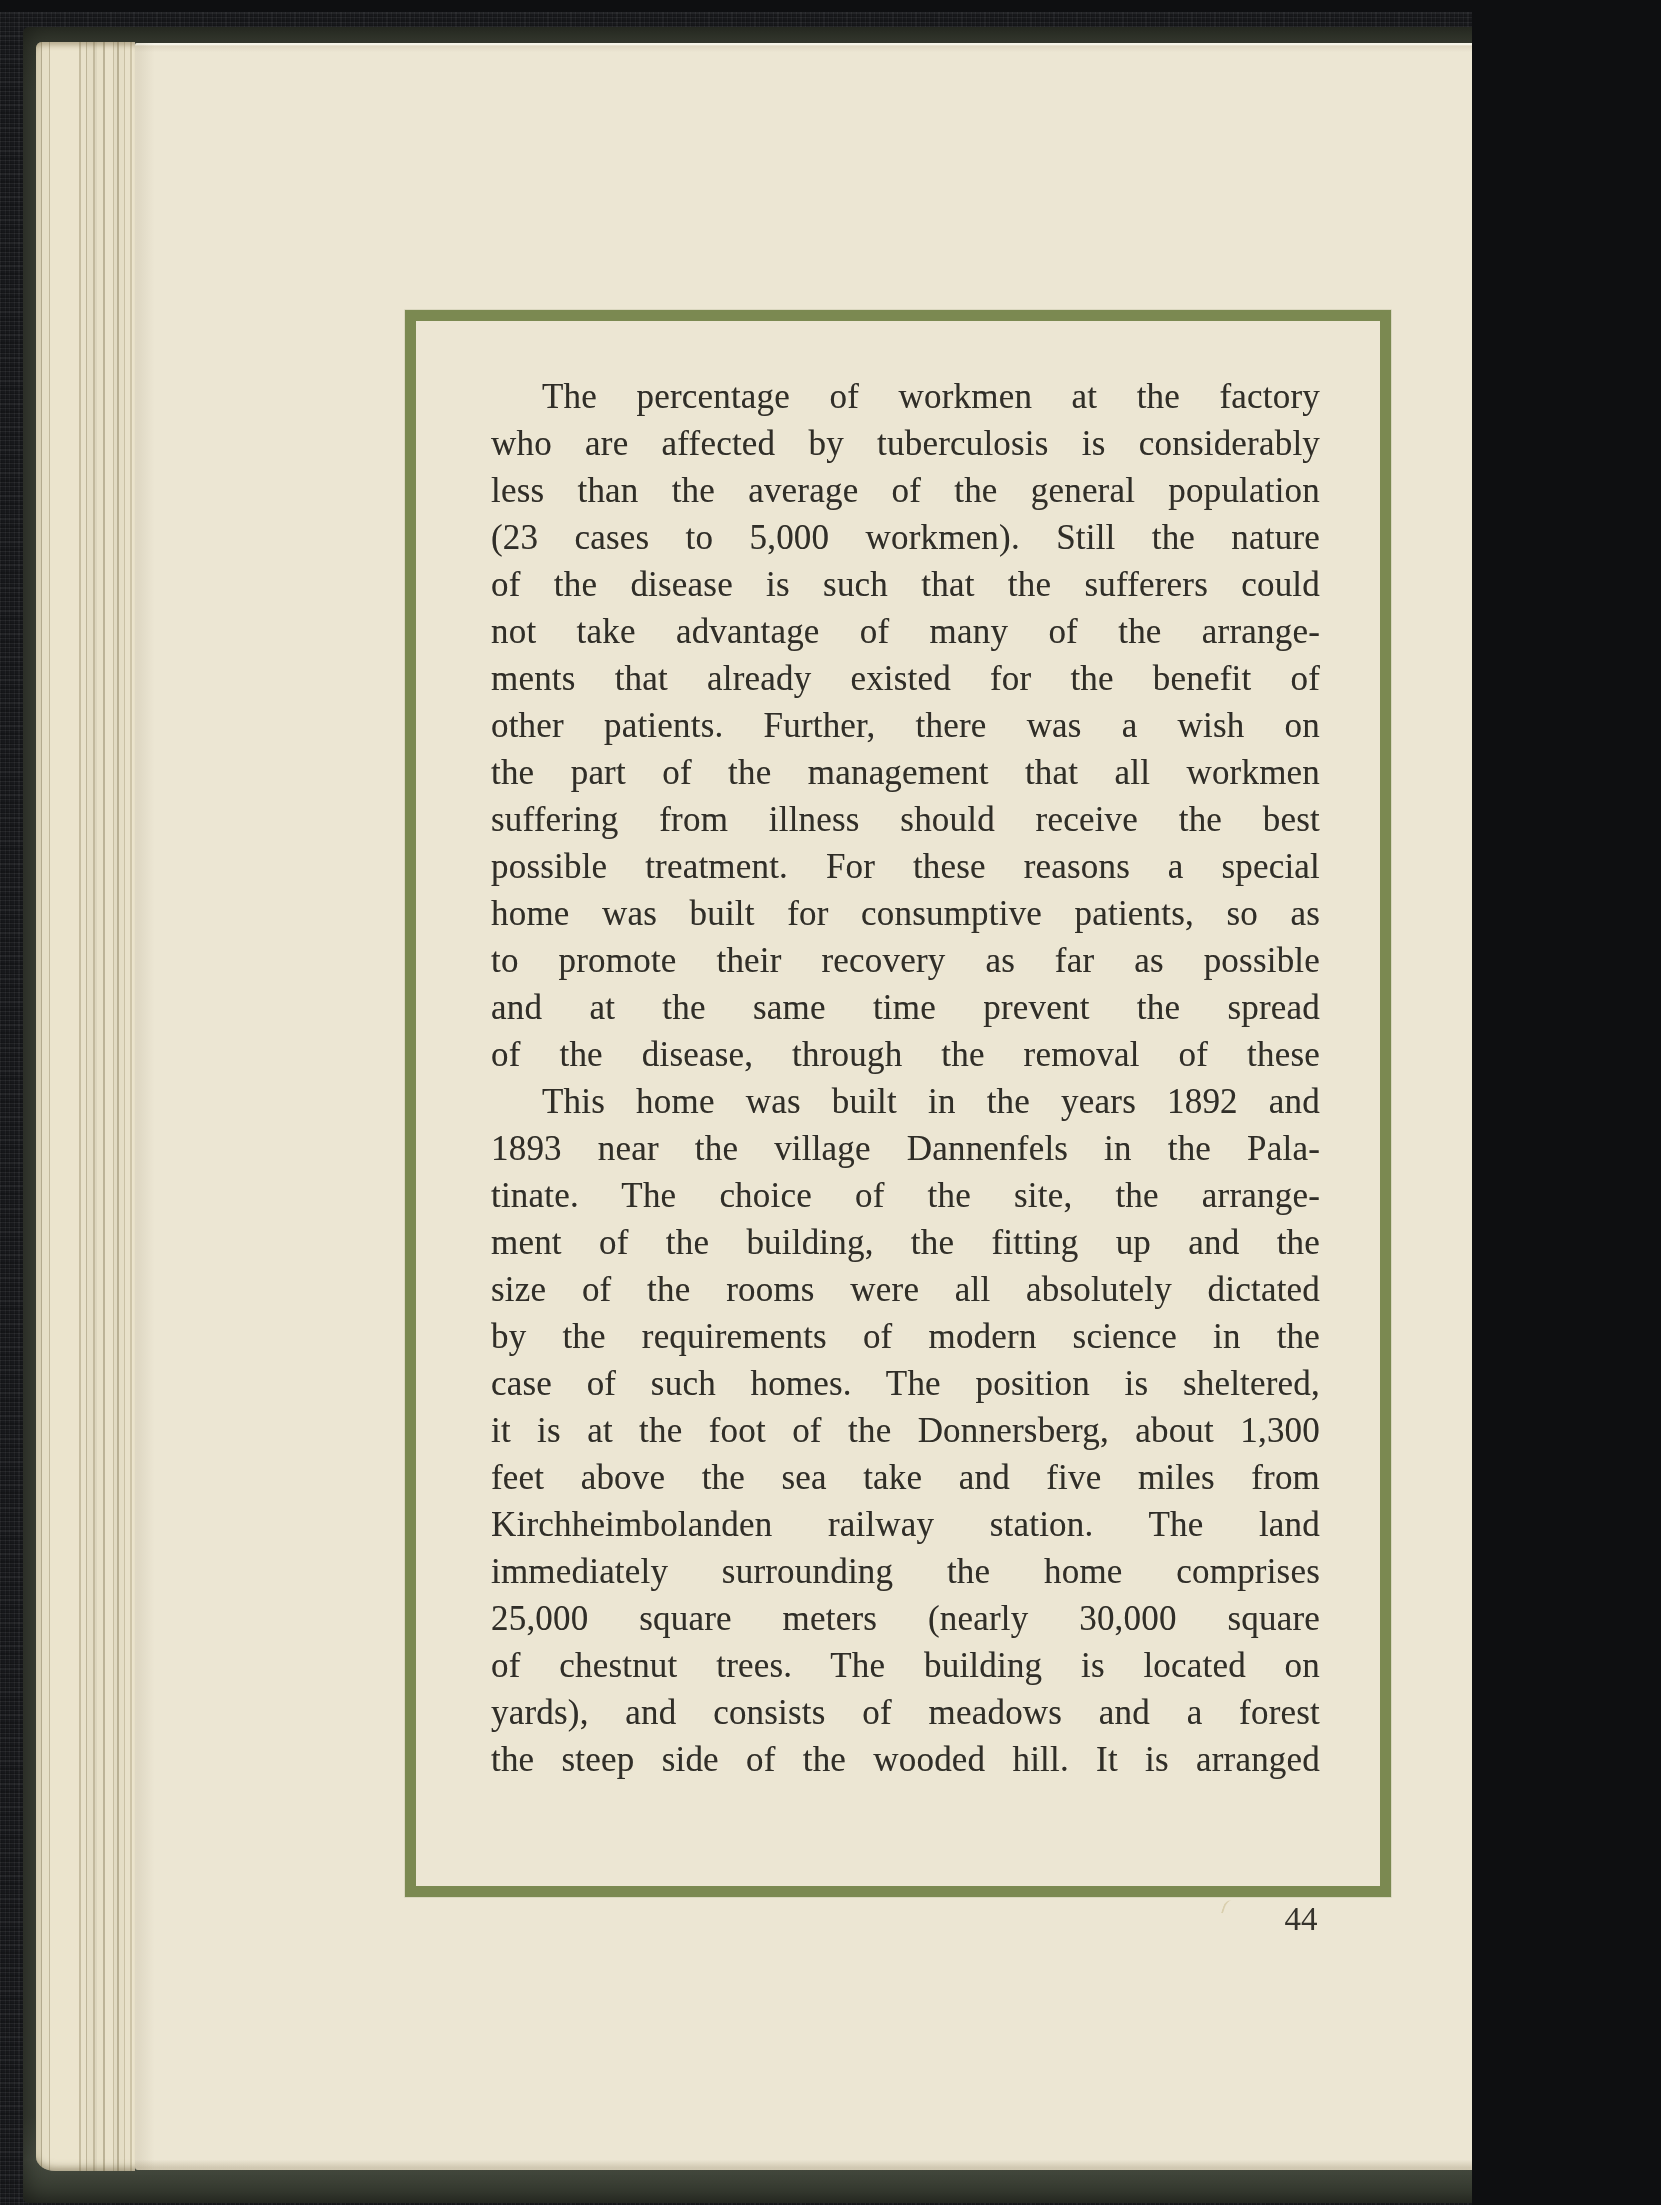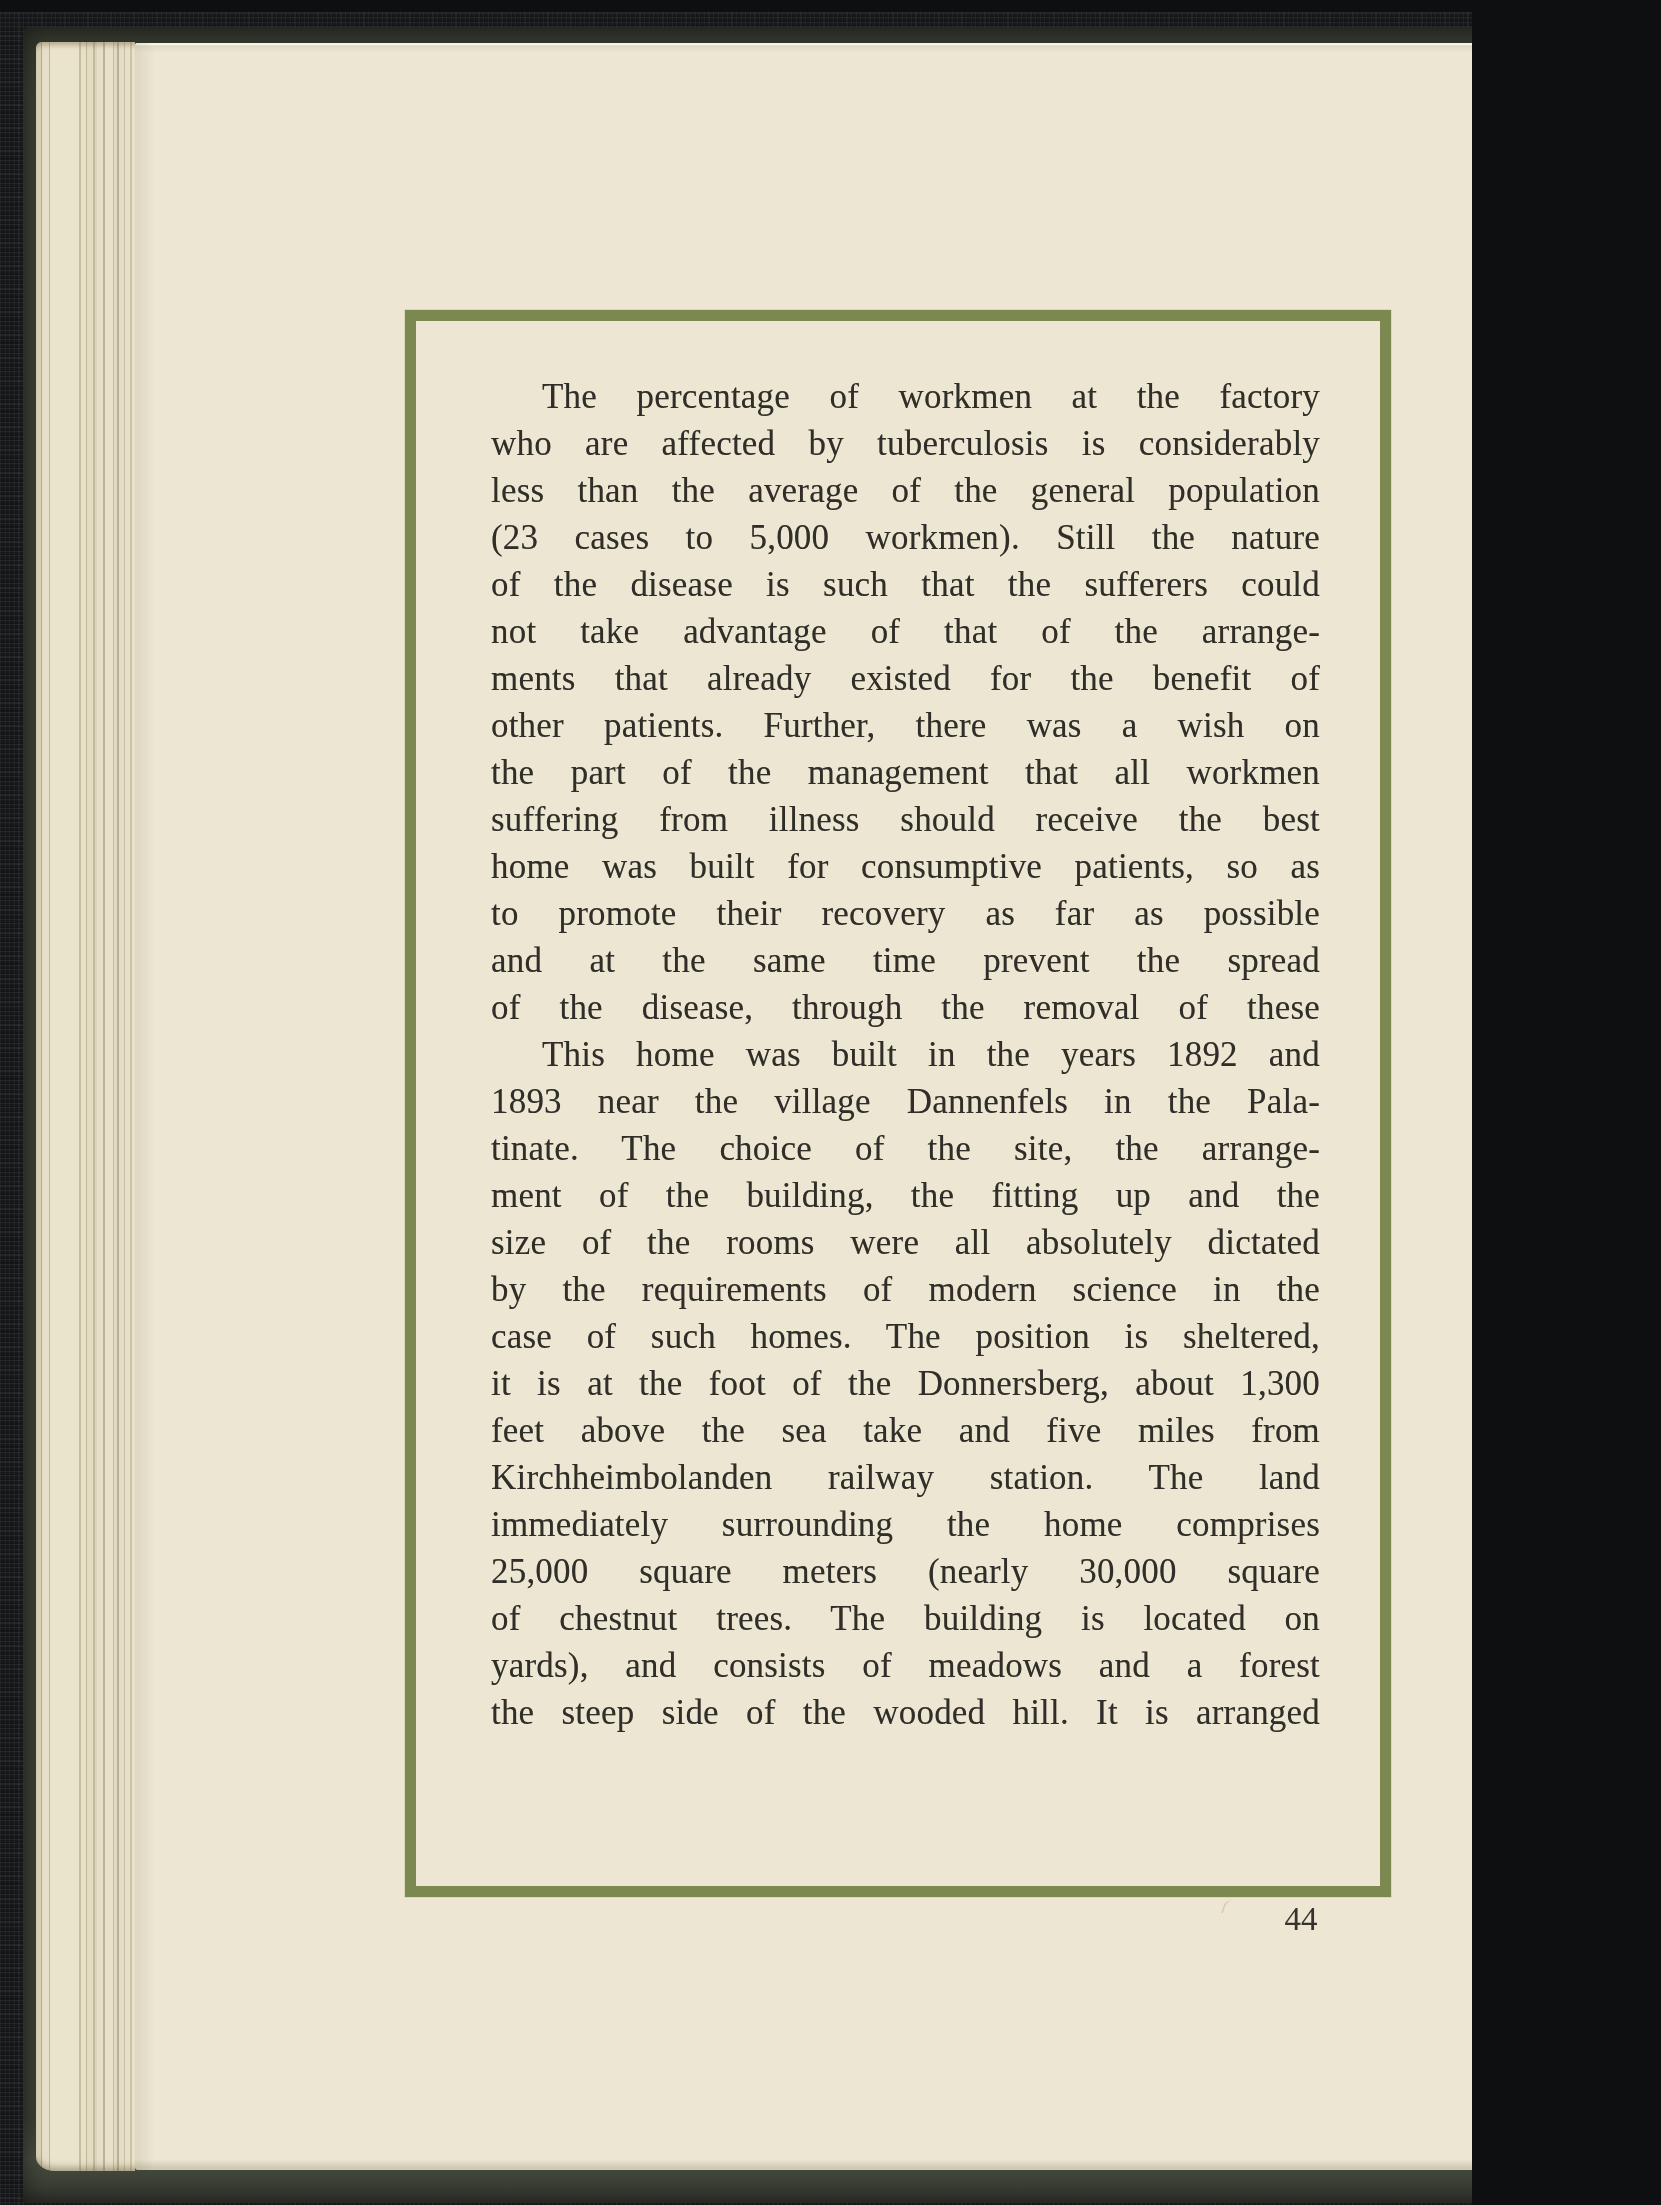--- a/index.html
+++ b/index.html
@@ -85,25 +85,26 @@
 
   <div class="page">
     <div class="frame"></div>
 
     <div class="textblock">
       <div class="line indent">The percentage of workmen at the factory</div>
       <div class="line">who are affected by tuberculosis is considerably</div>
       <div class="line">less than the average of the general population</div>
       <div class="line">(23 cases to 5,000 workmen). Still the nature</div>
       <div class="line">of the disease is such that the sufferers could</div>
-      <div class="line">not take advantage of that of the arrange-</div>
+      <div class="line">not take advantage of many of the arrange-</div>
       <div class="line">ments that already existed for the benefit of</div>
       <div class="line">other patients. Further, there was a wish on</div>
       <div class="line">the part of the management that all workmen</div>
       <div class="line">suffering from illness should receive the best</div>
+      <div class="line">possible treatment. For these reasons a special</div>
       <div class="line">home was built for consumptive patients, so as</div>
       <div class="line">to promote their recovery as far as possible</div>
       <div class="line">and at the same time prevent the spread</div>
       <div class="line">of the disease, through the removal of these</div>
       <div class="line indent">This home was built in the years 1892 and</div>
       <div class="line">1893 near the village Dannenfels in the Pala-</div>
       <div class="line">tinate. The choice of the site, the arrange-</div>
       <div class="line">ment of the building, the fitting up and the</div>
       <div class="line">size of the rooms were all absolutely dictated</div>
       <div class="line">by the requirements of modern science in the</div>

